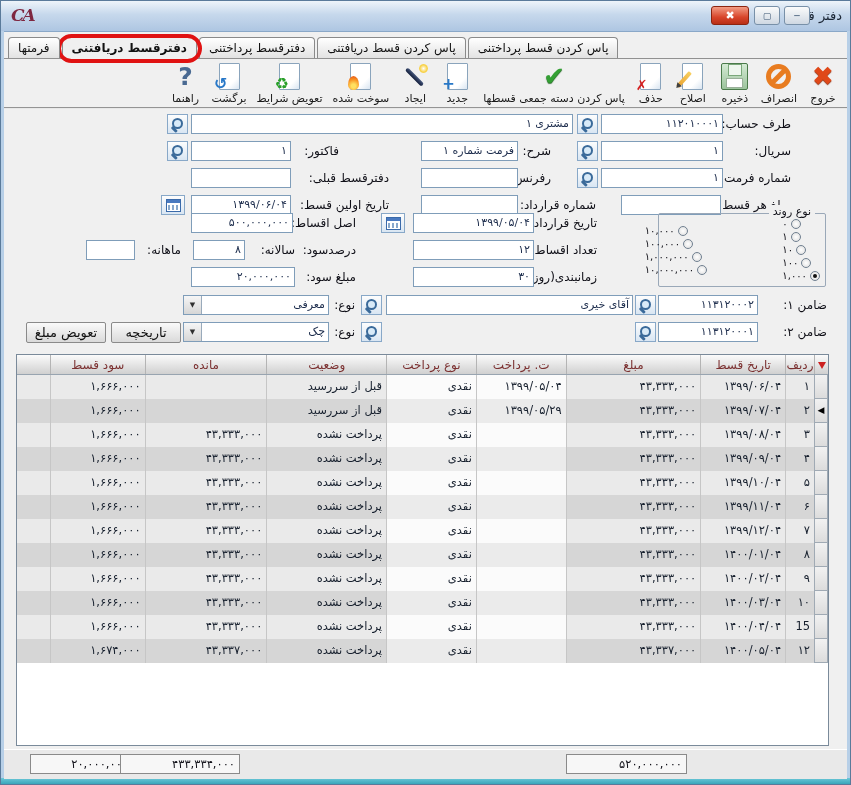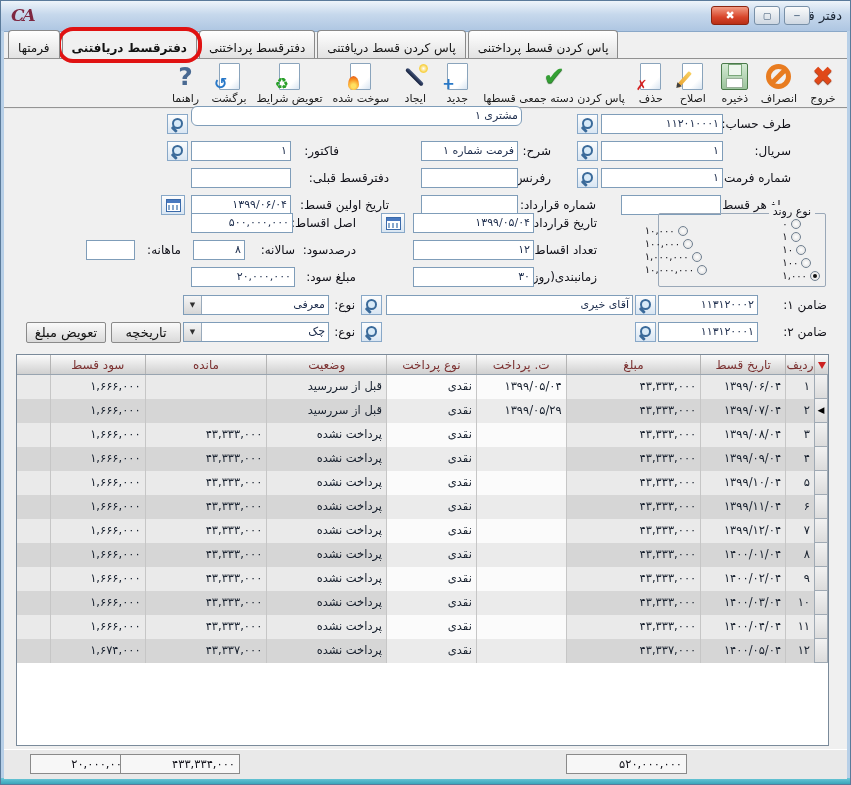--- a/index.html
+++ b/index.html
@@ -20,21 +20,21 @@
     border-color:#8c2410;color:#fff;font-size:11px;font-weight:bold;}
   .wbtn.max{left:753px;width:26px;}
   .wbtn.min{left:783px;width:26px;}
   .b-left{position:absolute;left:0;top:30px;bottom:6px;width:3px;background:#b7cfe7;}
   .b-right{position:absolute;right:0;top:30px;bottom:6px;width:3px;background:#b7cfe7;}
   .b-bottom{position:absolute;left:0;right:0;bottom:0;height:6px;background:linear-gradient(#6cc8d8,#3aa6ba);}
   
   .tabbar{position:absolute;top:31px;left:3px;right:3px;height:26px;display:flex;direction:rtl;
     justify-content:flex-end;align-items:flex-end;border-bottom:1px solid #919191;padding:0 4px;}
   .tab{position:relative;border:1px solid #8a8a8a;border-bottom:none;border-radius:4px 4px 0 0;
-    background:linear-gradient(#fff,#e2e2e2);padding:10px 9px 3px 9px;font-size:12px;color:#111;
+    background:linear-gradient(#fff,#e2e2e2);padding:3px 9px 3px 9px;font-size:12px;color:#111;
     margin-right:2px;direction:rtl;white-space:nowrap;}
   .tab.active{background:#f0f0f0;font-weight:bold;padding-bottom:4px;margin-bottom:-1px;}
   .tab .ring{display:none;}
   .tab.active .ring{display:block;position:absolute;inset:-4px -6px;border:4px solid #e01212;
     border-radius:16px;pointer-events:none;}
   
   .toolbar{position:absolute;top:57px;left:3px;right:3px;height:51px;display:flex;direction:rtl;
     align-items:stretch;gap:2px;padding:1px 4px;border-bottom:2px groove #e8e8e8;box-sizing:border-box;}
   .tbtn{display:flex;flex-direction:column;align-items:center;justify-content:flex-end;
     padding:1px 4px;font-size:11px;color:#1a1a1a;}
@@ -254,21 +254,21 @@
         </div>
       <div class="cap">راهنما</div>
     </div>
   </div>
 
   <div class="lbl" style="top:113px;right:59px;">طرف حساب:</div>
   <div class="inp" style="top:113px;left:600px;width:122px;">۱۱۲۰۱۰۰۰۱</div>
   <div class="magbtn" style="top:113px;left:576px;">
       <span class="magg"></span>
     </div>
-  <div class="inp" style="top:105px;left:190px;width:331px;border-radius:6px;">مشتری ۱</div>
+  <div class="inp" style="top:113px;left:190px;width:382px;">مشتری ۱</div>
   <div class="magbtn" style="top:113px;left:166px;">
       <span class="magg"></span>
     </div>
 
   <div class="lbl" style="top:140px;right:59px;">سریال:</div>
   <div class="inp" style="top:140px;left:600px;width:122px;">۱</div>
   <div class="magbtn" style="top:140px;left:576px;">
       <span class="magg"></span>
     </div>
   <div class="lbl" style="top:140px;right:299px;">شرح:</div>
@@ -526,21 +526,21 @@
           <div class="td c-amt">۴۳,۳۳۳,۰۰۰</div>
           <div class="td c-pdate lite"></div>
           <div class="td c-ptype lite">نقدی</div>
           <div class="td c-status">پرداخت نشده</div>
           <div class="td c-rem">۴۳,۳۳۳,۰۰۰</div>
           <div class="td c-prof">۱,۶۶۶,۰۰۰</div>
           <div class="td c-fill" style="border-left:none;"></div>
         </div>
         <div class="trow">
           <div class="td c-sel"></div>
-          <div class="td c-row">۱۱</div>
+          <div class="td c-row">15</div>
           <div class="td c-date">۱۴۰۰/۰۴/۰۴</div>
           <div class="td c-amt">۴۳,۳۳۳,۰۰۰</div>
           <div class="td c-pdate lite"></div>
           <div class="td c-ptype lite">نقدی</div>
           <div class="td c-status">پرداخت نشده</div>
           <div class="td c-rem">۴۳,۳۳۳,۰۰۰</div>
           <div class="td c-prof">۱,۶۶۶,۰۰۰</div>
           <div class="td c-fill" style="border-left:none;"></div>
         </div>
         <div class="trow">

